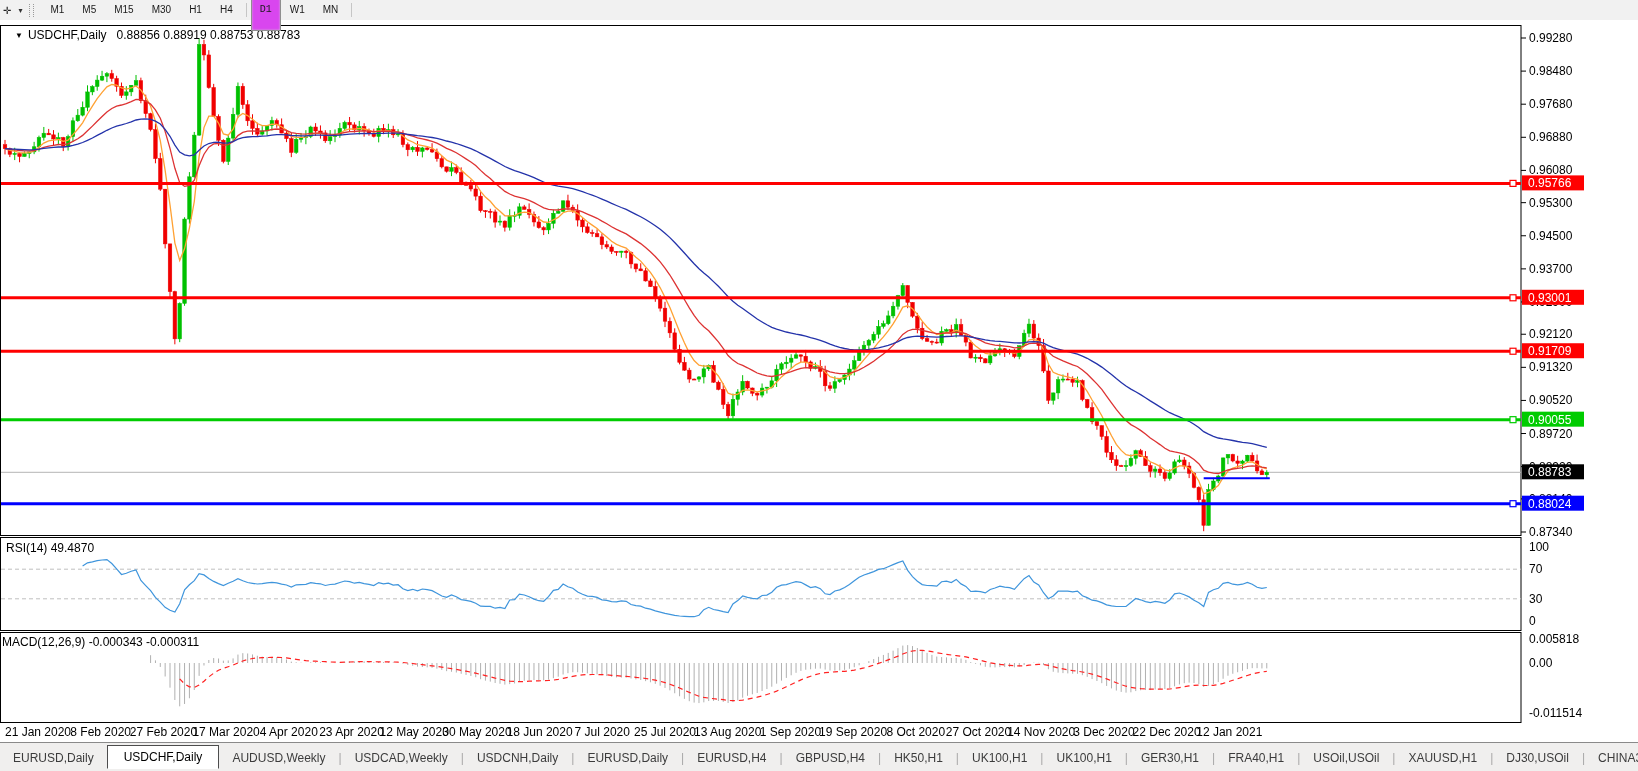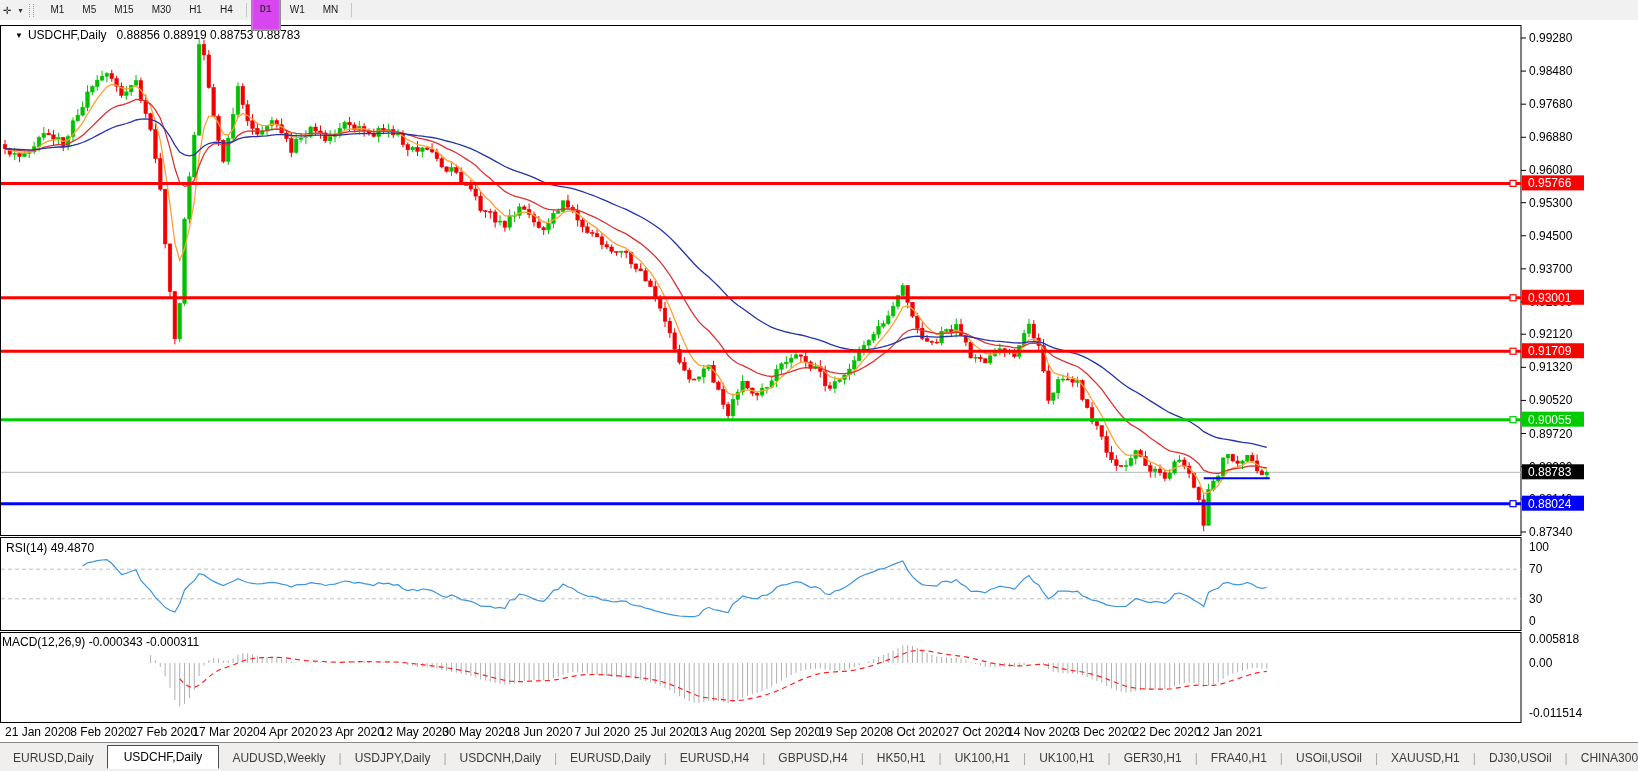--- a/index.html
+++ b/index.html
@@ -918,21 +918,21 @@
   </div>
   <div class="overlay" style="left:6px;top:541px;font-size:12px;">RSI(14) 49.4870</div>
   <div class="overlay" style="left:2px;top:635px;font-size:12px;">MACD(12,26,9) -0.000343 -0.000311</div>
 
   <div class="tabbar">
     <span id="tabs-holder" style="display:flex;align-items:center;">
         <span class="tab">EURUSD,Daily</span>
         <span class="tab active">USDCHF,Daily</span>
         <span class="tab">AUDUSD,Weekly</span>
         <span class="tab-sep">|</span>
-        <span class="tab">USDJPY,Daily</span>
+        <span class="tab">USDCAD,Weekly</span>
         <span class="tab-sep">|</span>
         <span class="tab">USDCNH,Daily</span>
         <span class="tab-sep">|</span>
         <span class="tab">EURUSD,Daily</span>
         <span class="tab-sep">|</span>
         <span class="tab">EURUSD,H4</span>
         <span class="tab-sep">|</span>
         <span class="tab">GBPUSD,H4</span>
         <span class="tab-sep">|</span>
         <span class="tab">HK50,H1</span>

